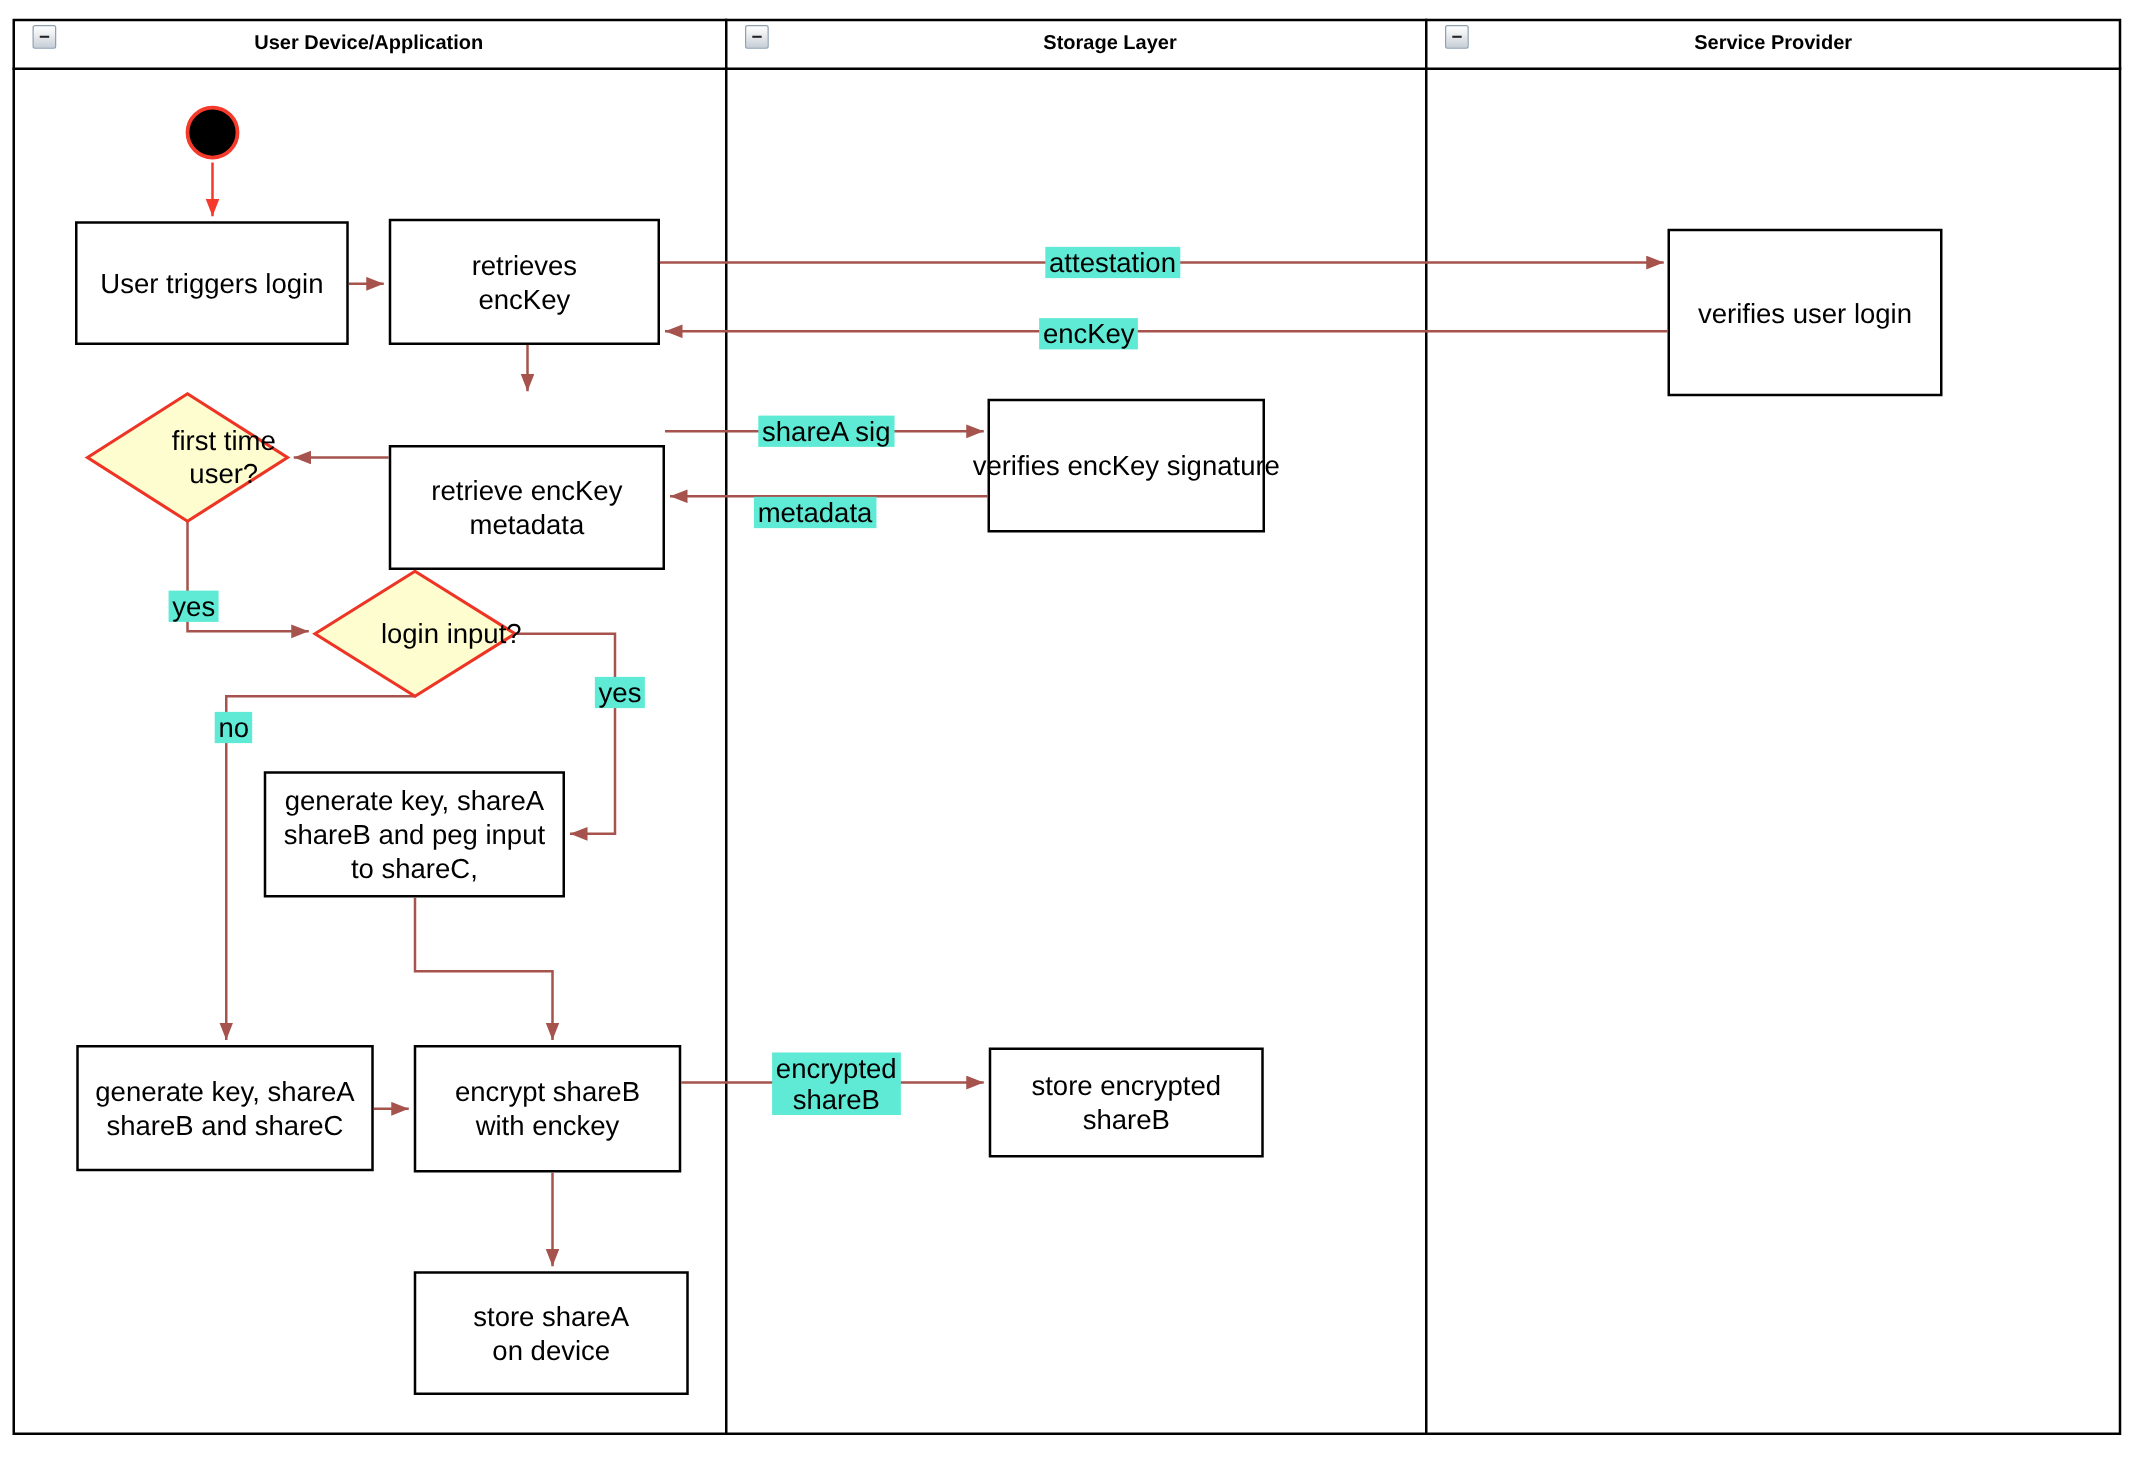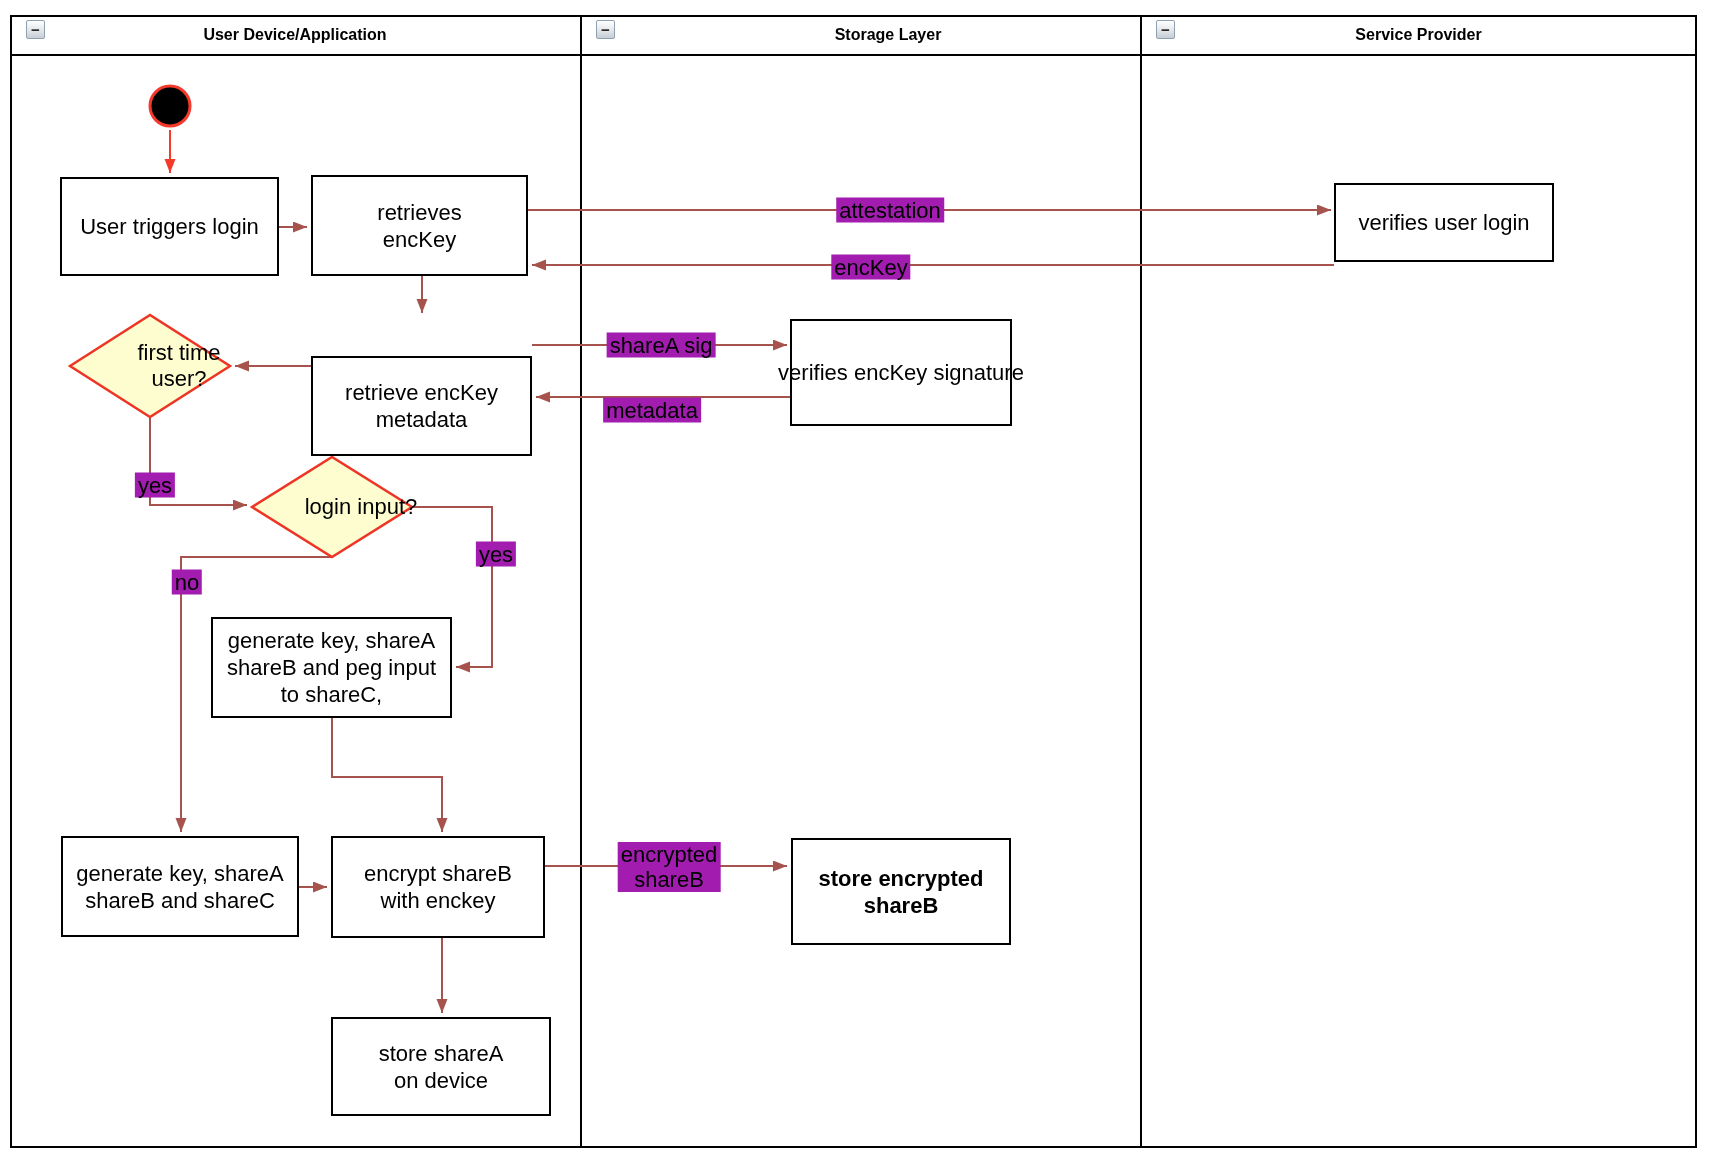--- a/index.html
+++ b/index.html
@@ -14,21 +14,21 @@
     background:linear-gradient(180deg,#ffffff 0%,#e8ebee 45%,#c7ced6 100%);border-radius:2px;
     display:flex;align-items:center;justify-content:center;font-size:15px;font-weight:bold;color:#222;line-height:1;}
   
   .node{position:absolute;box-sizing:border-box;border:2px solid #000;background:#fff;
     display:flex;align-items:center;justify-content:center;text-align:center;
     font-size:22px;line-height:27px;white-space:pre-line;}
   .nowrap{white-space:nowrap;}
   .diamond-label{position:absolute;display:flex;align-items:center;justify-content:center;text-align:center;
     font-size:22px;line-height:26px;white-space:pre-line;transform:translate(-50%,-50%);margin-left:29px;}
   
-  .elabel{position:absolute;transform:translate(-50%,-50%);background:#a21caf;padding:0 3px;
+  .elabel{position:absolute;transform:translate(-50%,-50%);background:#5eead4;padding:0 3px;
     font-size:22px;line-height:25px;text-align:center;white-space:pre-line;}
   svg.edges{position:absolute;left:0;top:0;pointer-events:none;}
   svg.edges path.e{fill:none;stroke-width:2px;}
 </style>
 </head>
 <body>
 
 <div class="frame"></div>
 <div class="vdiv" style="left:580px;"></div>
 <div class="vdiv" style="left:1140px;"></div>
@@ -86,32 +86,32 @@
   <polygon points="252,507 332,457 412,507 332,557" stroke-width="2.5" fill="#fdfdcf" stroke="#ee3424"></polygon>
 </svg>
 
 <div class="diamond-label" style="left:150px;top:366px;">first time
 user?</div>
 <div class="diamond-label" style="left:332px;top:507px;">login input?</div>
 
 <div class="node" style="left:60px;top:177px;width:219px;height:99px;">User triggers login</div>
 <div class="node" style="left:311px;top:175px;width:217px;height:101px;">retrieves
 encKey</div>
-<div class="node" style="left:1334px;top:183px;width:220px;height:79px;">verifies user login</div>
+<div class="node" style="left:1334px;top:183px;width:220px;height:134px;">verifies user login</div>
 <div class="node" style="left:311px;top:316px;width:221px;height:100px;margin-top:40px;">retrieve encKey
 metadata</div>
 <div class="node nowrap" style="left:790px;top:319px;width:222px;height:107px;">verifies encKey signature</div>
 <div class="node" style="left:211px;top:617px;width:241px;height:101px;">generate key, shareA
 shareB and peg input
 to shareC,</div>
 <div class="node" style="left:61px;top:836px;width:238px;height:101px;">generate key, shareA
 shareB and shareC</div>
 <div class="node" style="left:331px;top:836px;width:214px;height:102px;">encrypt shareB
 with enckey</div>
-<div class="node" style="left:791px;top:838px;width:220px;height:107px;font-weight:bold;">store encrypted
+<div class="node" style="left:791px;top:838px;width:220px;height:88px;">store encrypted
 shareB</div>
 <div class="node" style="left:331px;top:1017px;width:220px;height:99px;">store shareA
 on device</div>
 
 <div class="elabel" style="left:890px;top:210px;">attestation</div>
 <div class="elabel" style="left:871px;top:267px;">encKey</div>
 <div class="elabel" style="left:661px;top:345px;">shareA sig</div>
 <div class="elabel" style="left:652px;top:410px;">metadata</div>
 <div class="elabel" style="left:669px;top:867px;">encrypted
 shareB</div>

